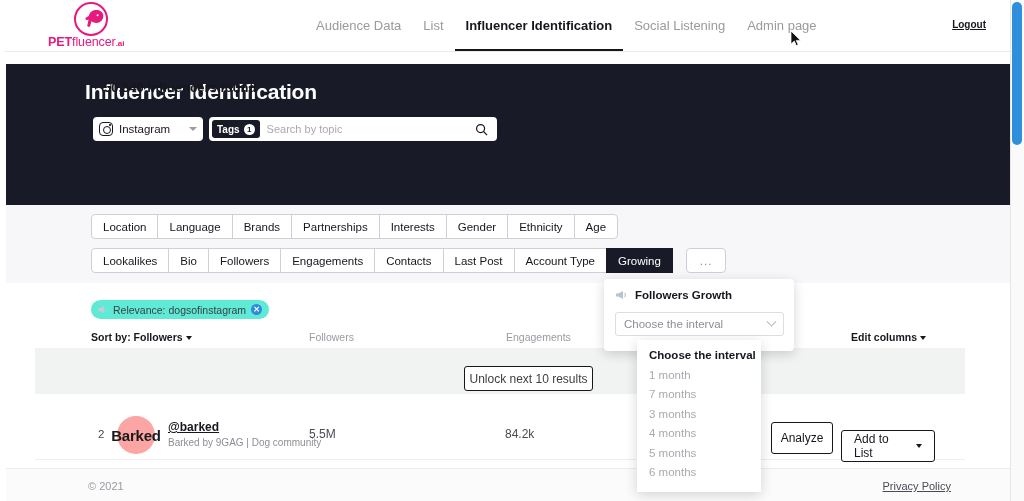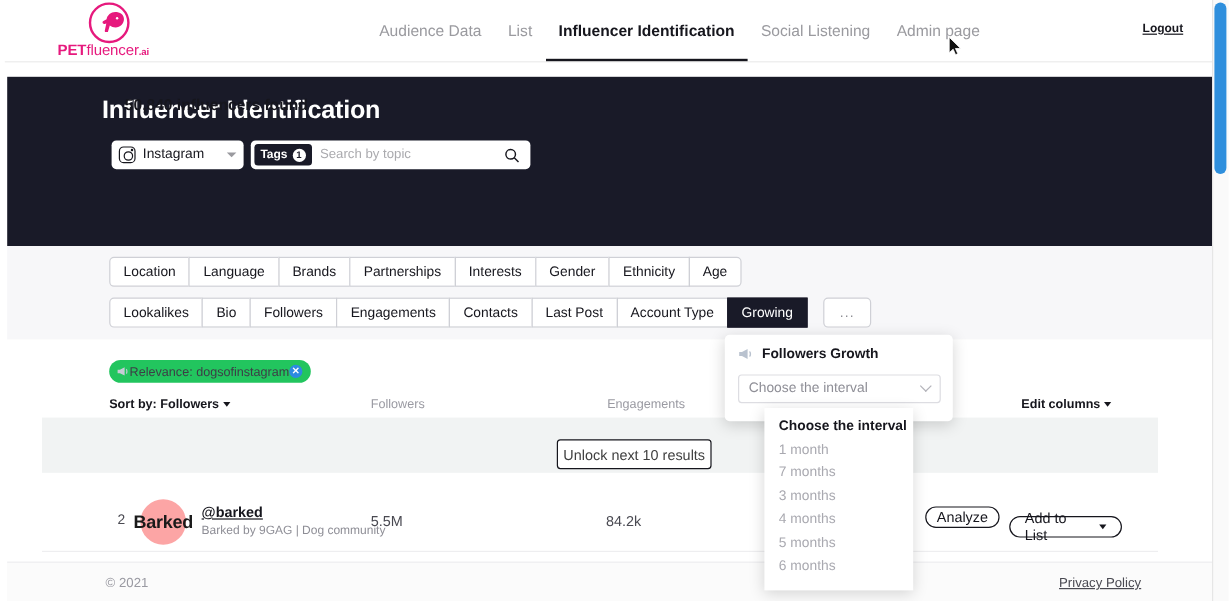--- a/index.html
+++ b/index.html
@@ -133,21 +133,21 @@
     font-size: 11.5px; color: #16161d; margin-left: 6px; flex: 1;
   }
   .caret-dn {
     width: 0; height: 0;
     border-left: 4px solid transparent;
     border-right: 4px solid transparent;
     border-top: 4.5px solid #9a9a9f;
   }
   .searchbar {
     position: absolute; left: 203px; top: 53px;
-    width: 233px; height: 24px;
+    width: 288px; height: 24px;
     background: #ffffff; border-radius: 4px;
     display: flex; align-items: center;
     padding: 8px 3px;
   }
   .tags-chip {
     background: #191a28; color: #ffffff;
     height: 18px; border-radius: 3px;
     display: flex; align-items: center; gap: 4px;
     padding: 0 5px; font-size: 10px; font-weight: 700;
     cursor: pointer;
@@ -275,22 +275,22 @@
   .dd-item.head { color: #16161d; font-weight: 700; }
 
   
   .results {
     position: absolute; top: 283px; left: 6px;
     width: 1005px; height: 185px;
     background: #ffffff;
   }
   .relevance-chip {
     position: absolute; left: 85px; top: 17px;
-    height: 19px; background: #22c55e; border-radius: 10px;
-    display: flex; align-items: center; 
+    height: 19px; background: #5eead4; border-radius: 10px;
+    display: flex; align-items: center; gap: 5px;
     padding: 0 7px 0 6px;
     font-size: 10.5px; color: #3d3d46;
     cursor: pointer;
   }
   .chip-x {
     width: 11px; height: 11px; border-radius: 50%;
     background: #2d8ae0; color: #ffffff;
     font-size: 8px; line-height: 11px; text-align: center;
     font-weight: 700; cursor: pointer;
   }
@@ -358,23 +358,23 @@
   }
   .row-followers {
     position: absolute; left: 274px; top: 17px;
     font-size: 12px; color: #4a4a52;
   }
   .row-engagements {
     position: absolute; left: 470px; top: 17px;
     font-size: 12px; color: #4a4a52;
   }
   .btn-outline {
-    position: absolute; top: 12px; height: 18px;
+    position: absolute; top: 12px; height: 32px;
     background: #ffffff; border: 1.6px solid #16161d;
-    border-radius: 9px;
+    border-radius: 3px;
     font-size: 12px; color: #16161d;
     display: flex; align-items: center; justify-content: center;
     padding: 0 12px; cursor: pointer;
     font-family: "Liberation Sans", sans-serif;
   }
   .btn-analyze { left: 736px; width: 62px; }
   .btn-addlist { left: 806px; width: 94px; gap: 7px; margin-top: 8px; }
 
   
   .footer {

